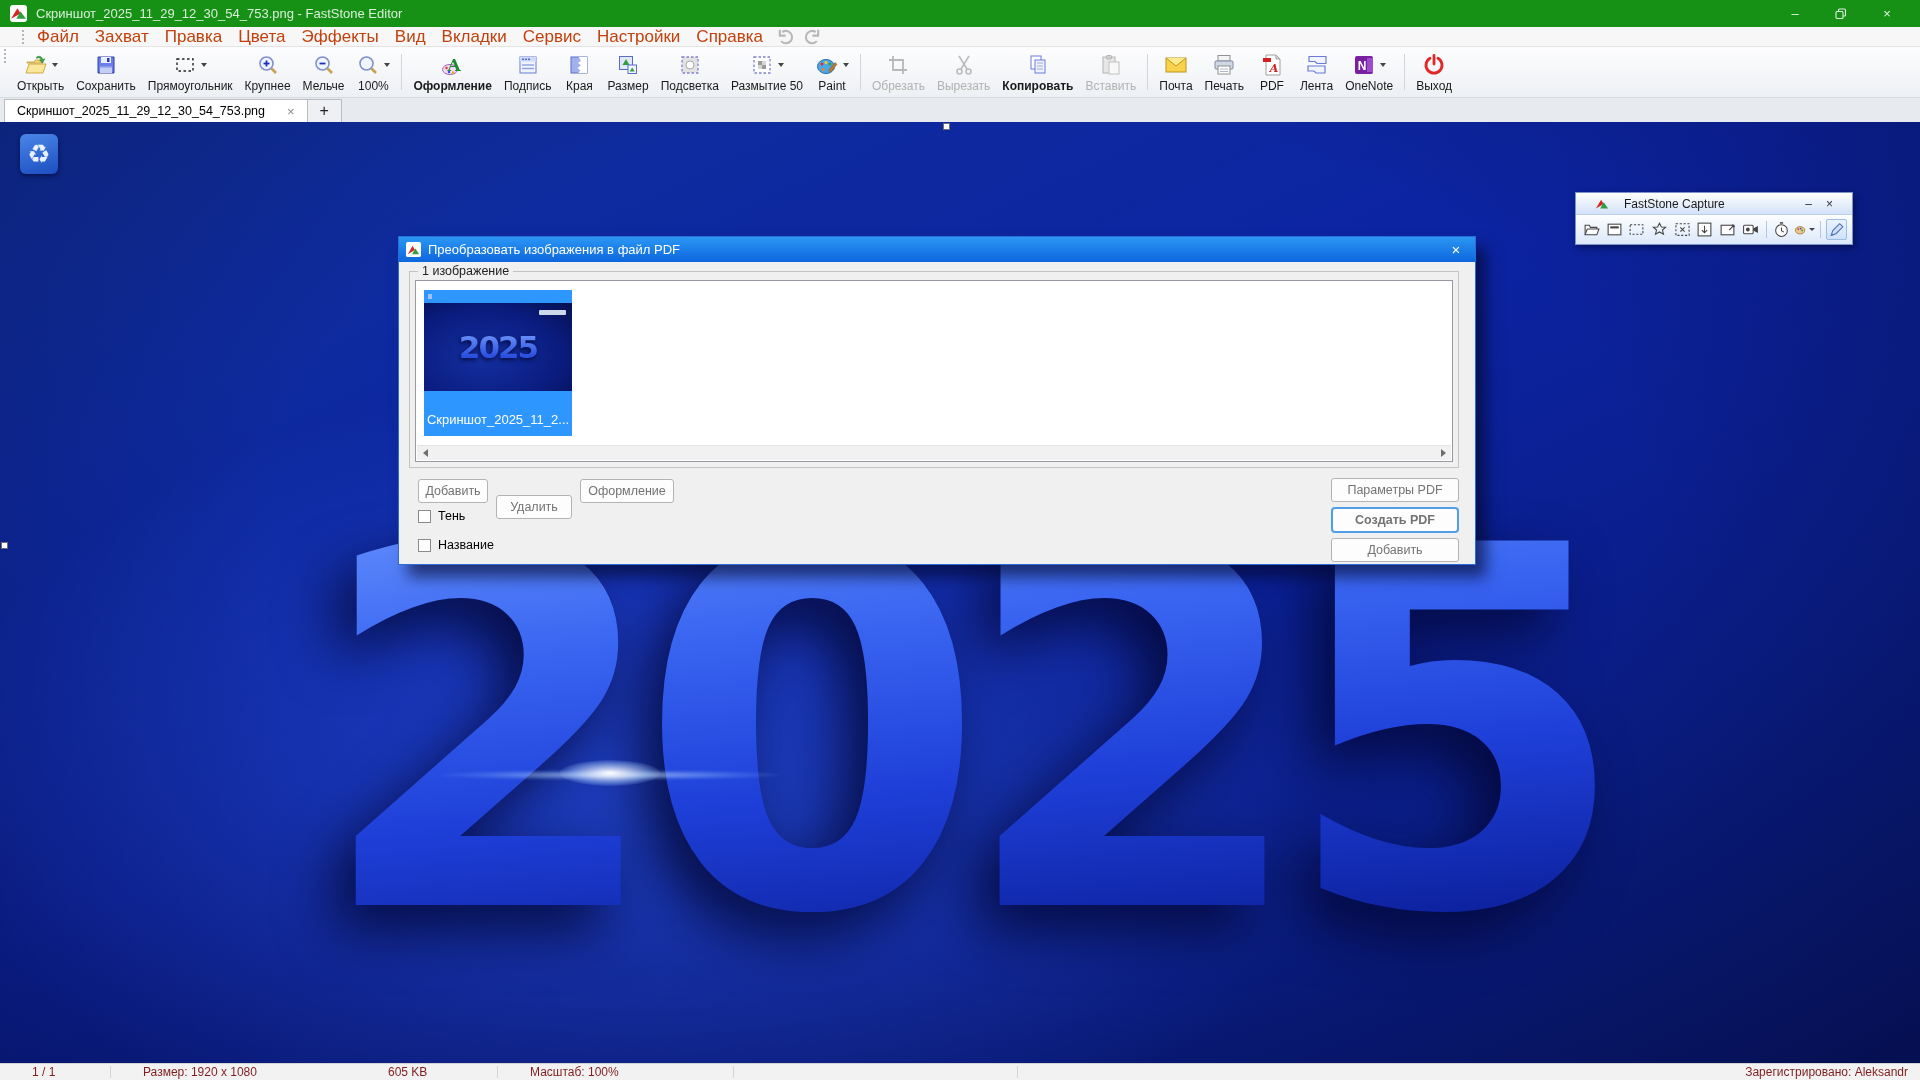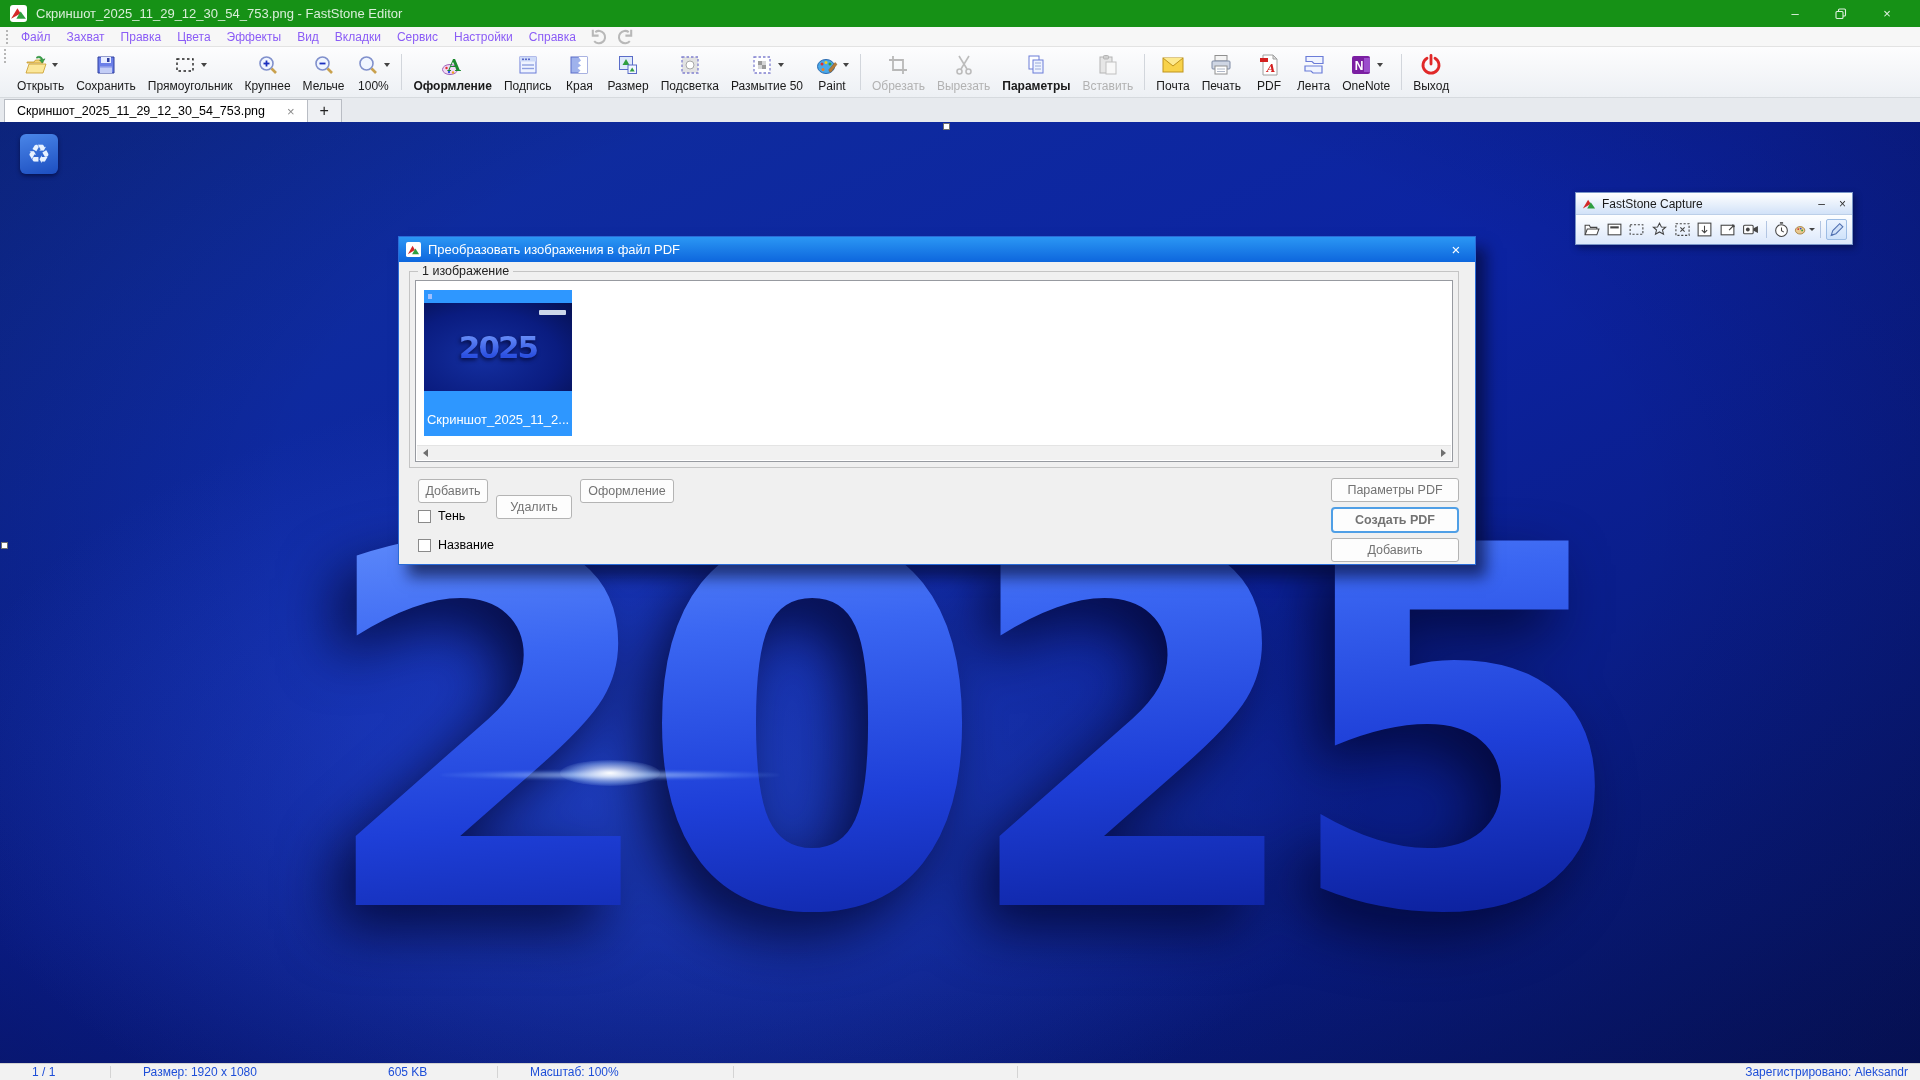--- a/index.html
+++ b/index.html
@@ -15,22 +15,22 @@
   .titlebar { position:absolute; left:0; top:0; width:1920px; height:27px;
     background:#169116; display:flex; align-items:center; padding:0 10px; }
   .titlebar .app-icon { width:17px; height:17px; background:#fff; border-radius:3px;
     display:flex; align-items:center; justify-content:center; }
   .titlebar .title { color:#d9eed9; font-size:13px; margin-left:9px; white-space:nowrap; }
   .win-controls { margin-left:auto; display:flex; align-items:center; color:#e6f4e6; }
   .win-btn { width:46px; height:27px; display:flex; align-items:center; justify-content:center; font-size:13px; }
 
   
   .menubar { position:absolute; left:0; top:27px; width:1920px; height:20px;
-    background:#f7f7f7; display:flex; align-items:center; font-size:12px; color:#8b5cf6;
-    border-bottom:1px solid #e3e3e3; padding-left:4px; }
+    background:#f7f7f7; display:flex; align-items:center; font-size:17px; color:#c2410c;
+    border-bottom:1px solid #e3e3e3; padding-left:20px; }
   .drag-dots { border-left:2px dotted #b6b6b6; height:14px; margin:0 5px 0 2px; }
   .menu-item { padding:2px 8px; white-space:nowrap; }
   .hist-btn { width:22px; height:16px; display:flex; align-items:center; justify-content:center; margin-left:4px; }
 
   
   .toolbar { position:absolute; left:0; top:47px; width:1920px; height:51px;
     background:linear-gradient(#fdfdfe, #edf0f4);
     border-bottom:1px solid #d6dade; display:flex; align-items:stretch; padding:2px 2px; }
   .tb-item { display:flex; flex-direction:column; align-items:center; justify-content:center;
     padding:1px 6px; font-size:12px; color:#1a1a1a; min-width:44px; }
@@ -109,35 +109,35 @@
   #btn-create { left:932px; top:270px; width:128px; height:26px; font-weight:bold; border:2px solid #4f9fe6; border-radius:4px;text-align:center; }
   #btn-close  { left:932px; top:301px; width:128px; }
   .cb-area { position:absolute; left:19px; top:271px; }
   .cb-row { display:flex; align-items:center; gap:7px; height:16px; margin-bottom:13px; }
   .cb-box { width:13px; height:13px; background:#fff; border:1px solid #8a8a8a; }
 
   
   .capture { position:absolute; left:1575px; top:192px; width:278px; height:53px;
     border:1px solid #7a96c8; background:#e9f1fd; box-shadow:2px 3px 7px rgba(0,0,30,.45); }
   .cap-title { height:22px; background:linear-gradient(#ffffff,#d2e2f8); border-bottom:1px solid #bccfe8;
-    display:flex; align-items:center; padding:0 6px; gap:6px; font-size:12px; color:#1a1a1a; }
+    display:flex; align-items:center; padding:0 19px; gap:15px; font-size:12px; color:#1a1a1a; }
   .cap-title svg { width:14px; height:14px; }
   .cap-controls { margin-left:auto; display:flex; gap:14px; color:#333; font-size:12px; }
   .cap-tools { height:29px; display:flex; align-items:center; padding:0 5px; gap:2px;
     background:linear-gradient(#fdfeff,#dce8fb); }
   .cap-btn { width:21px; height:21px; display:flex; align-items:center; justify-content:center; }
   .cap-btn svg { width:17px; height:17px; }
   .cap-sep { width:1px; height:17px; background:#b2c5e2; margin:0 3px; }
   .cap-btn.hl { background:linear-gradient(#eaf3ff,#cfe2fa); border:1px solid #9cbce4; border-radius:2px; }
   .dd-sm { width:0; height:0; border-left:3px solid transparent; border-right:3px solid transparent;
     border-top:3.5px solid #444; margin-left:2px; }
 
   
   .statusbar { position:absolute; left:0; top:1063px; width:1920px; height:17px;
-    background:#f2f2f2; border-top:1px solid #d2d2d2; font-size:12px; color:#1d4ed8; }
+    background:#f2f2f2; border-top:1px solid #d2d2d2; font-size:12px; color:#7f1d1d; }
   .st { position:absolute; top:1px; white-space:nowrap; }
   .st-sep { position:absolute; top:2px; width:1px; height:12px; background:#d4d4d4; }
   .st.right { right:12px; }
 </style>
 </head>
 <body>
 
 <div class="app">
 
   <div class="titlebar">
@@ -366,21 +366,21 @@
           <svg viewBox="0 0 24 24">
             <rect x="5" y="3" width="10" height="13" fill="#fff" stroke="#6b7cd8"></rect>
             <rect x="9" y="7" width="10" height="13" fill="#eef3ff" stroke="#6b7cd8"></rect>
             <g stroke="#9aaad8" stroke-width="1">
               <line x1="11" y1="10" x2="17" y2="10"></line>
               <line x1="11" y1="13" x2="17" y2="13"></line>
               <line x1="11" y1="16" x2="17" y2="16"></line>
             </g>
           </svg>
         </span>
-        <span class="tlabel">Параметры</span>
+        <span class="tlabel">Копировать</span>
       </div>
       <div class="tb-item disabled">
         <span class="ticon">
           <svg viewBox="0 0 24 24">
             <rect x="4" y="4" width="12" height="16" fill="#e6e6e6" stroke="#b4b4b4"></rect>
             <rect x="7.5" y="2.5" width="5" height="3.5" rx="1" fill="#cfcfcf" stroke="#b4b4b4"></rect>
             <rect x="10" y="9" width="10" height="12" fill="#f8f8f8" stroke="#c0c0c0"></rect>
           </svg>
         </span>
         <span class="tlabel">Вставить</span>

